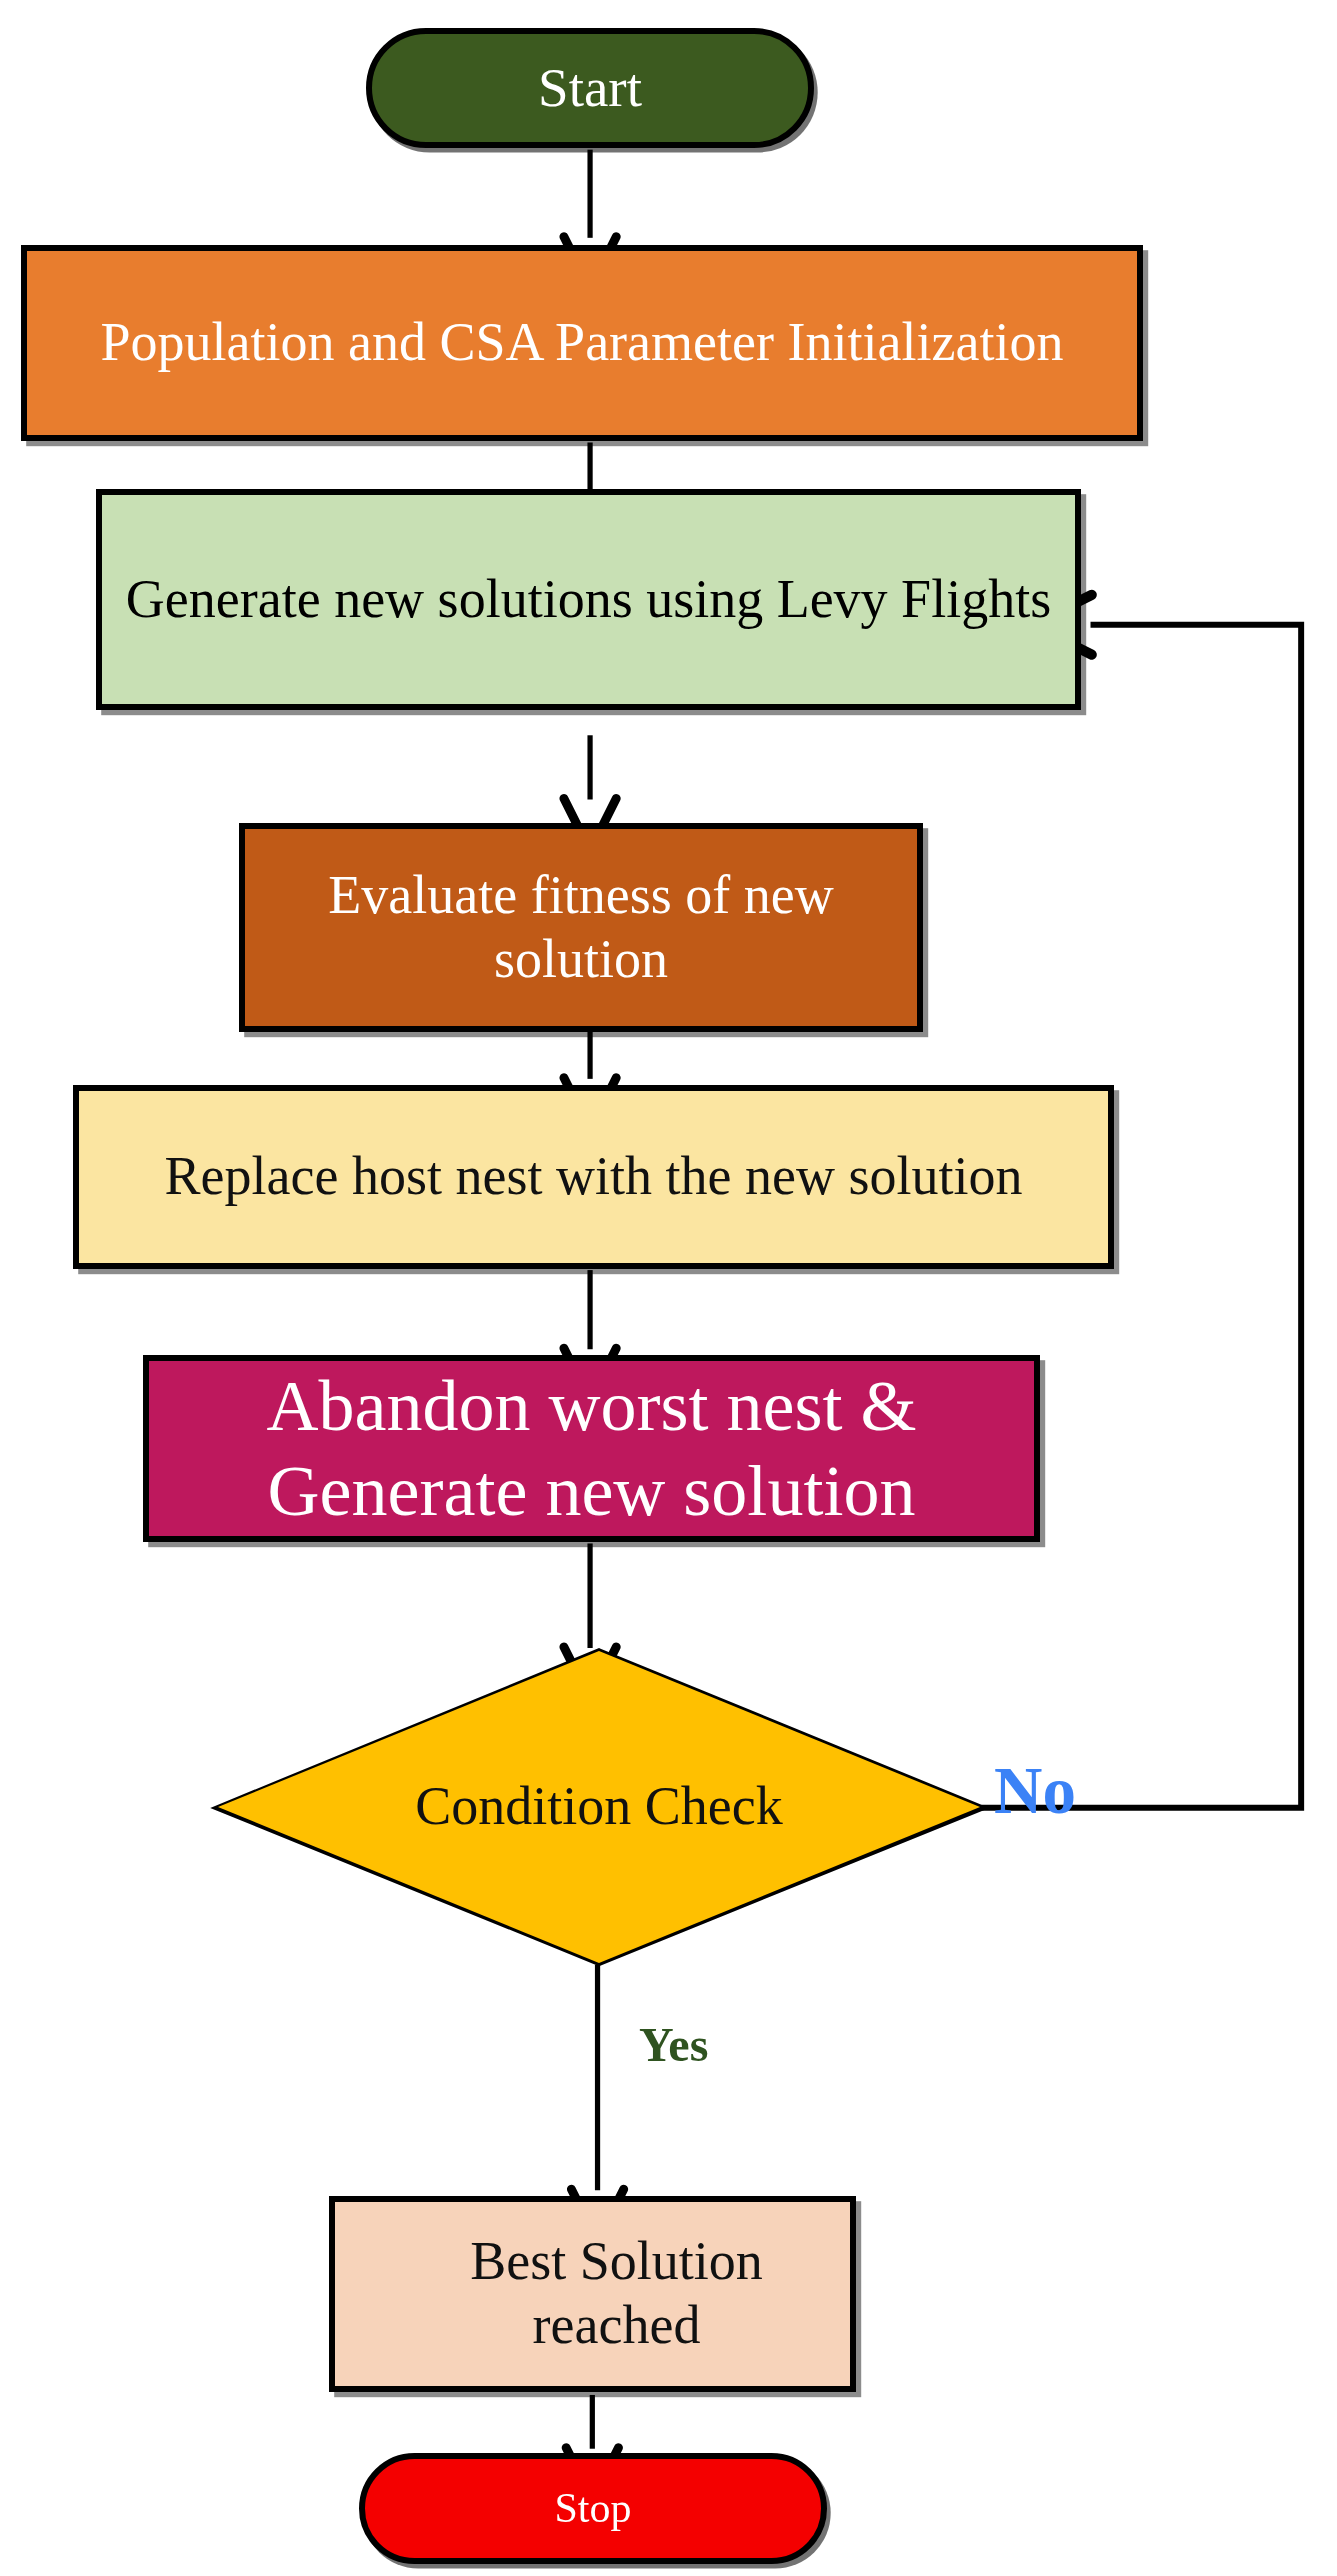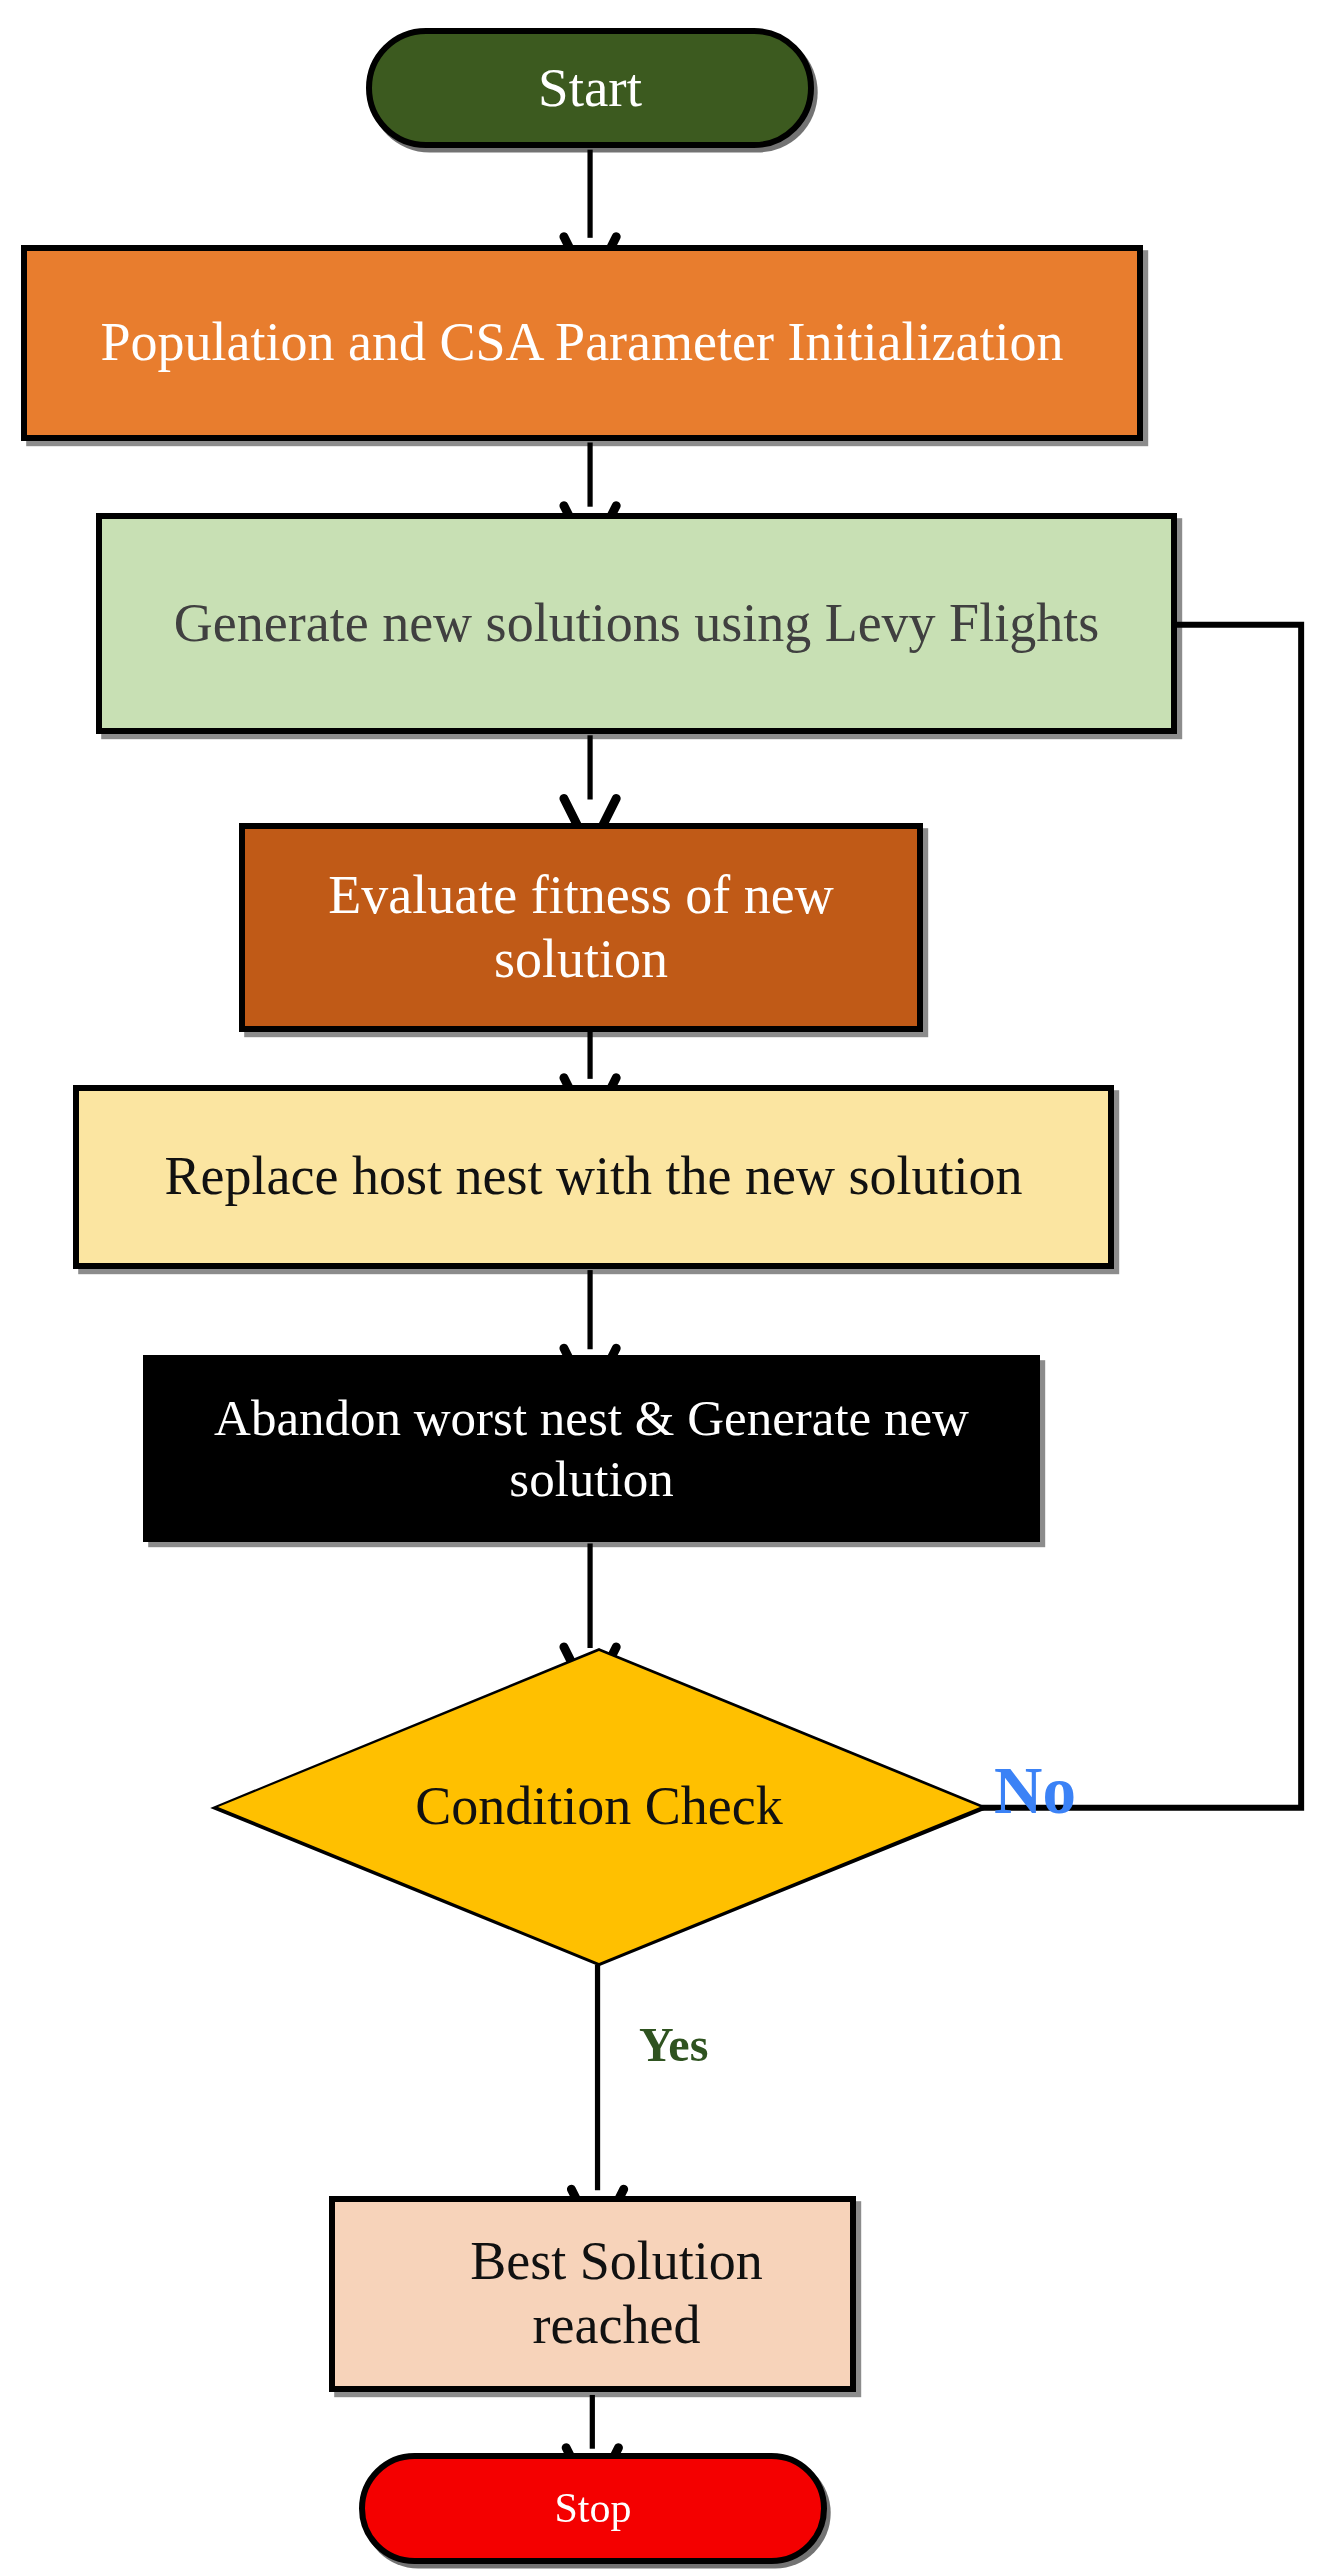--- a/index.html
+++ b/index.html
@@ -36,34 +36,34 @@
   
   #node-start{
     left:366px;top:28px;width:448px;height:120px;
     background:#3c5a1f;color:#ffffff;font-size:55px;
   }
   #node-init{
     left:21px;top:245px;width:1122px;height:196px;
     background:#e87d2e;color:#ffffff;font-size:54px;
   }
   #node-generate{
-    left:96px;top:513px;width:1081px;height:221px;
-    background:#c8e0b4;color:#404040;font-size:54px;
+    left:96px;top:489px;width:985px;height:221px;
+    background:#c8e0b4;color:#000000;font-size:54px;
   }
   #node-evaluate{
     left:239px;top:807px;width:684px;height:209px;
     background:#c05a17;color:#ffffff;font-size:54px;margin-top:16px;
   }
   #node-replace{
     left:73px;top:1085px;width:1041px;height:184px;
     background:#fbe5a1;color:#111111;font-size:54px;
   }
   #node-abandon{
     left:143px;top:1355px;width:897px;height:187px;
-    background:#000000;color:#ffffff;font-size:51px;
+    background:#be185d;color:#ffffff;font-size:72px;
   }
   #node-best{
     left:329px;top:2196px;width:527px;height:196px;
     background:#f7d3ba;color:#111111;font-size:54px;padding-left:48px;
   }
   #node-stop{
     left:359px;top:2453px;width:468px;height:111px;
     background:#f40000;color:#ffffff;font-size:42px;
   }
 

